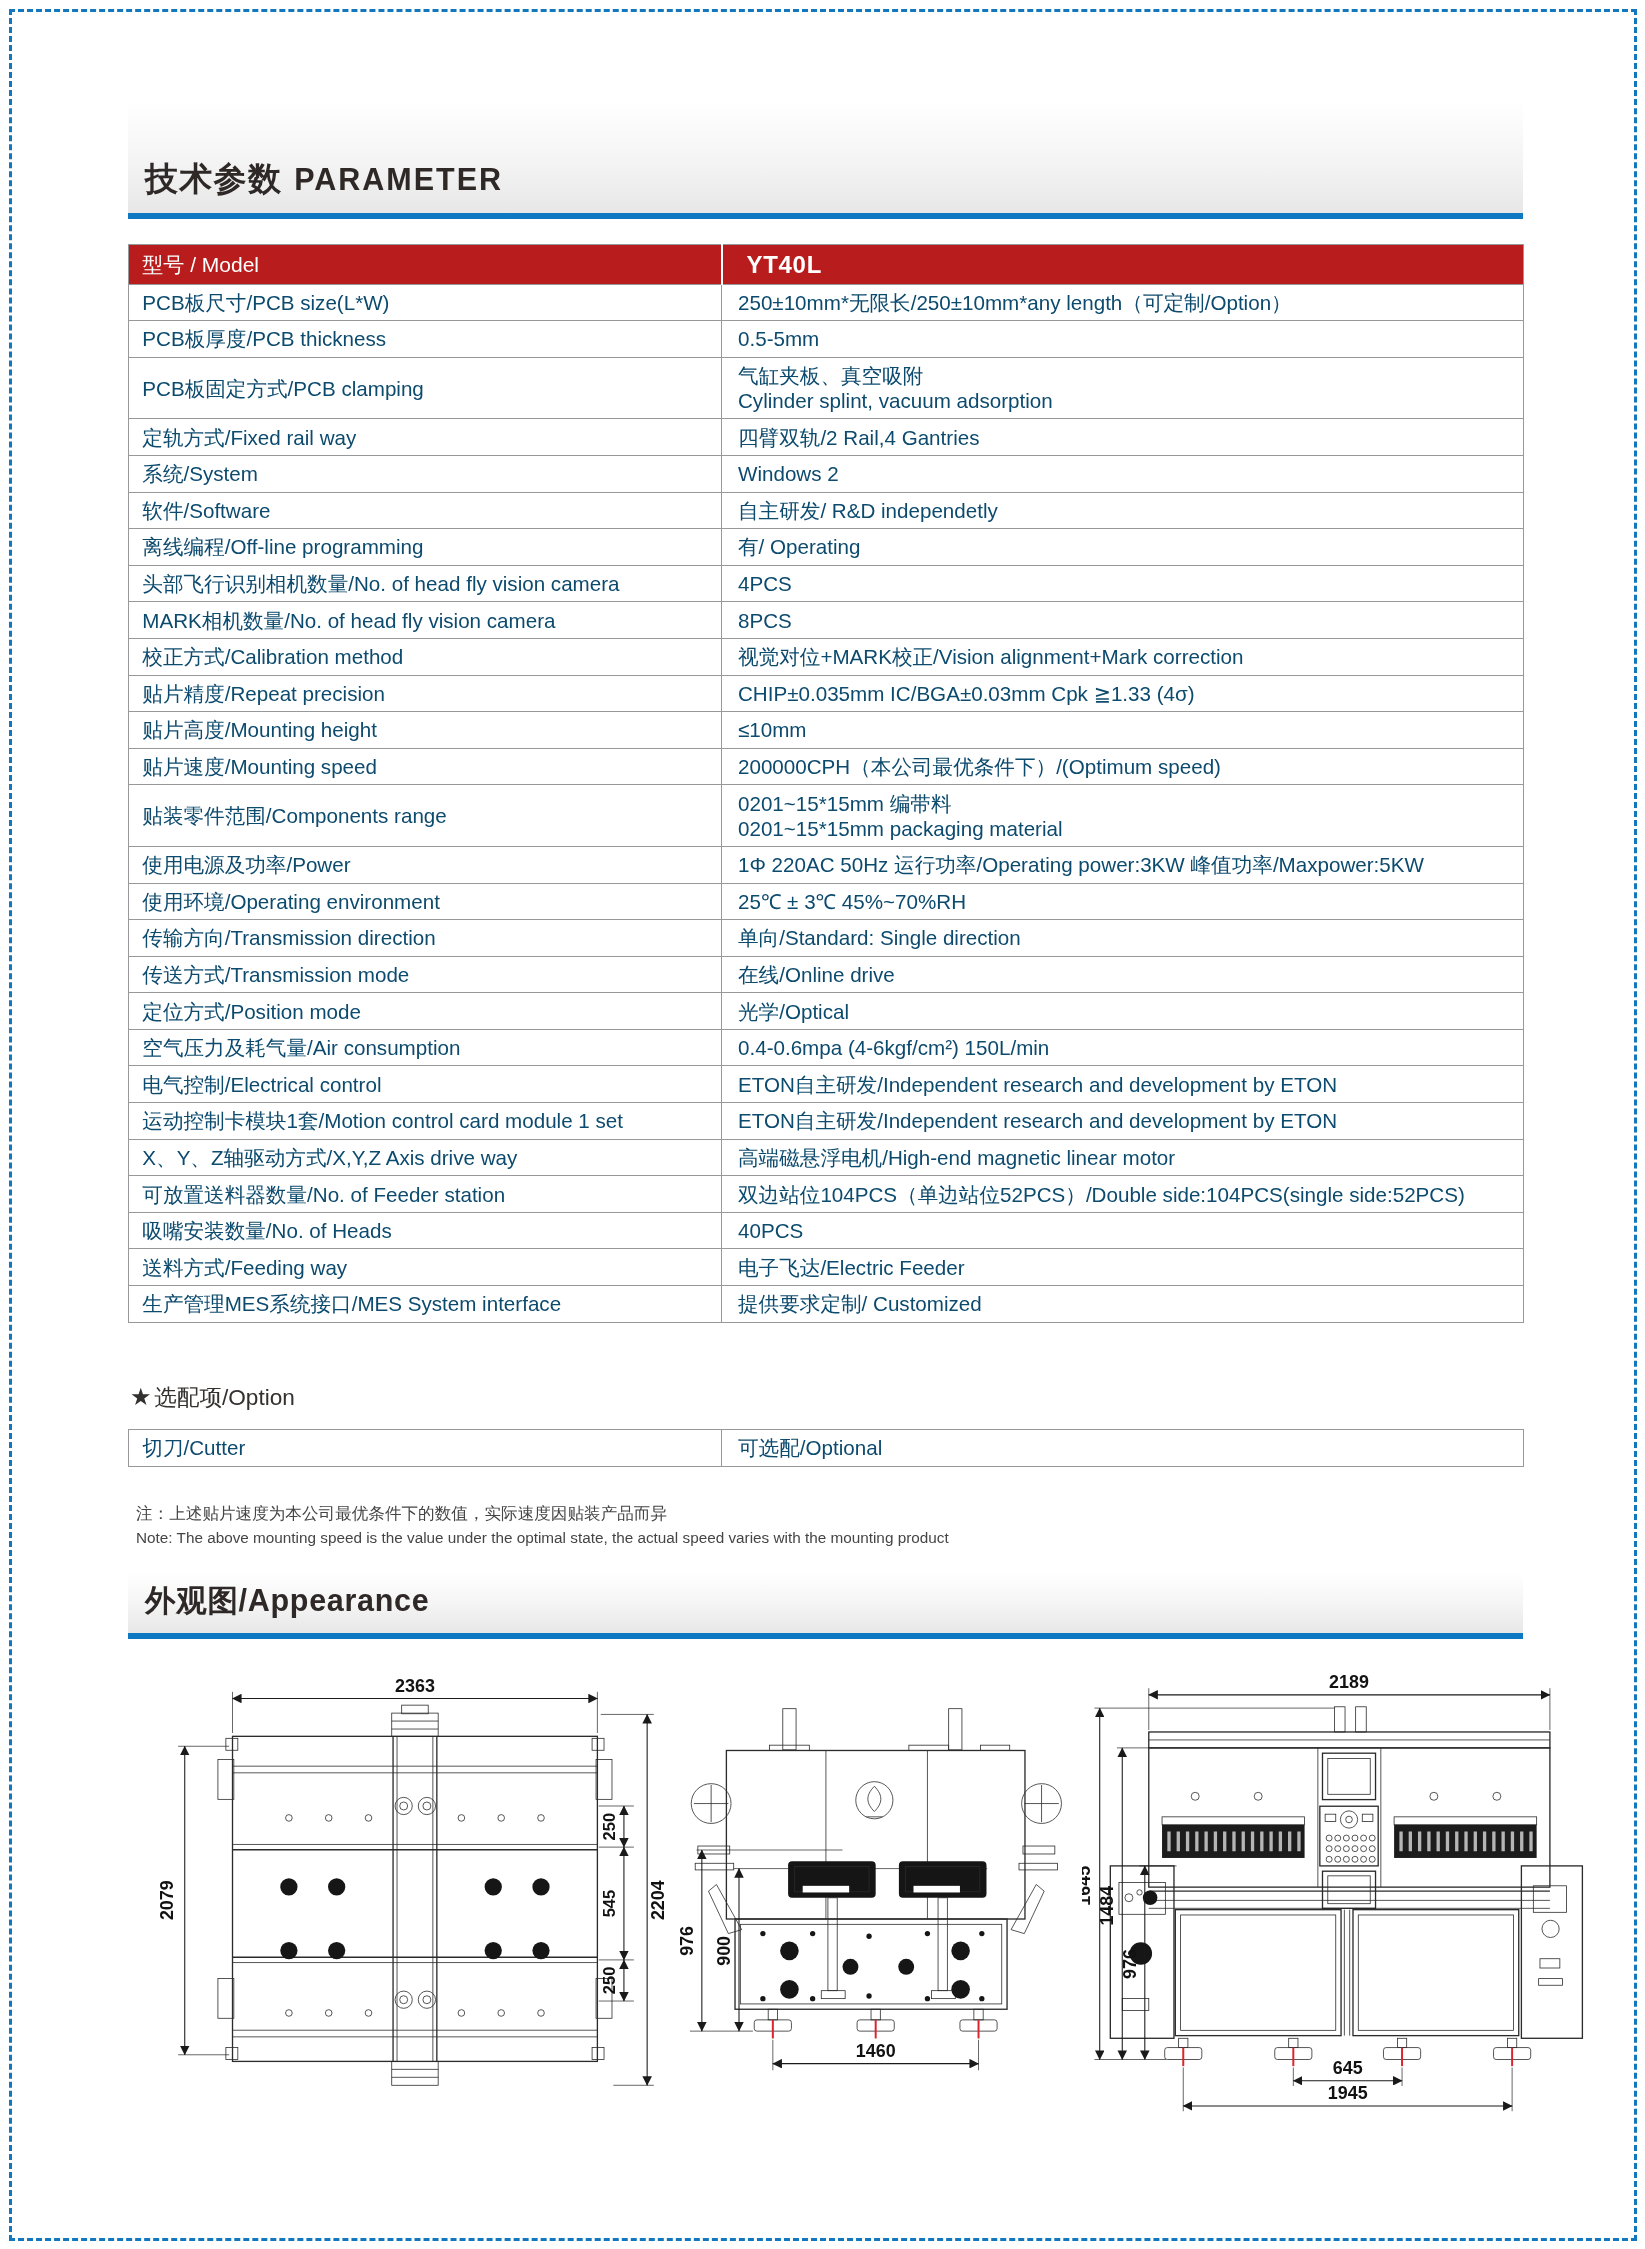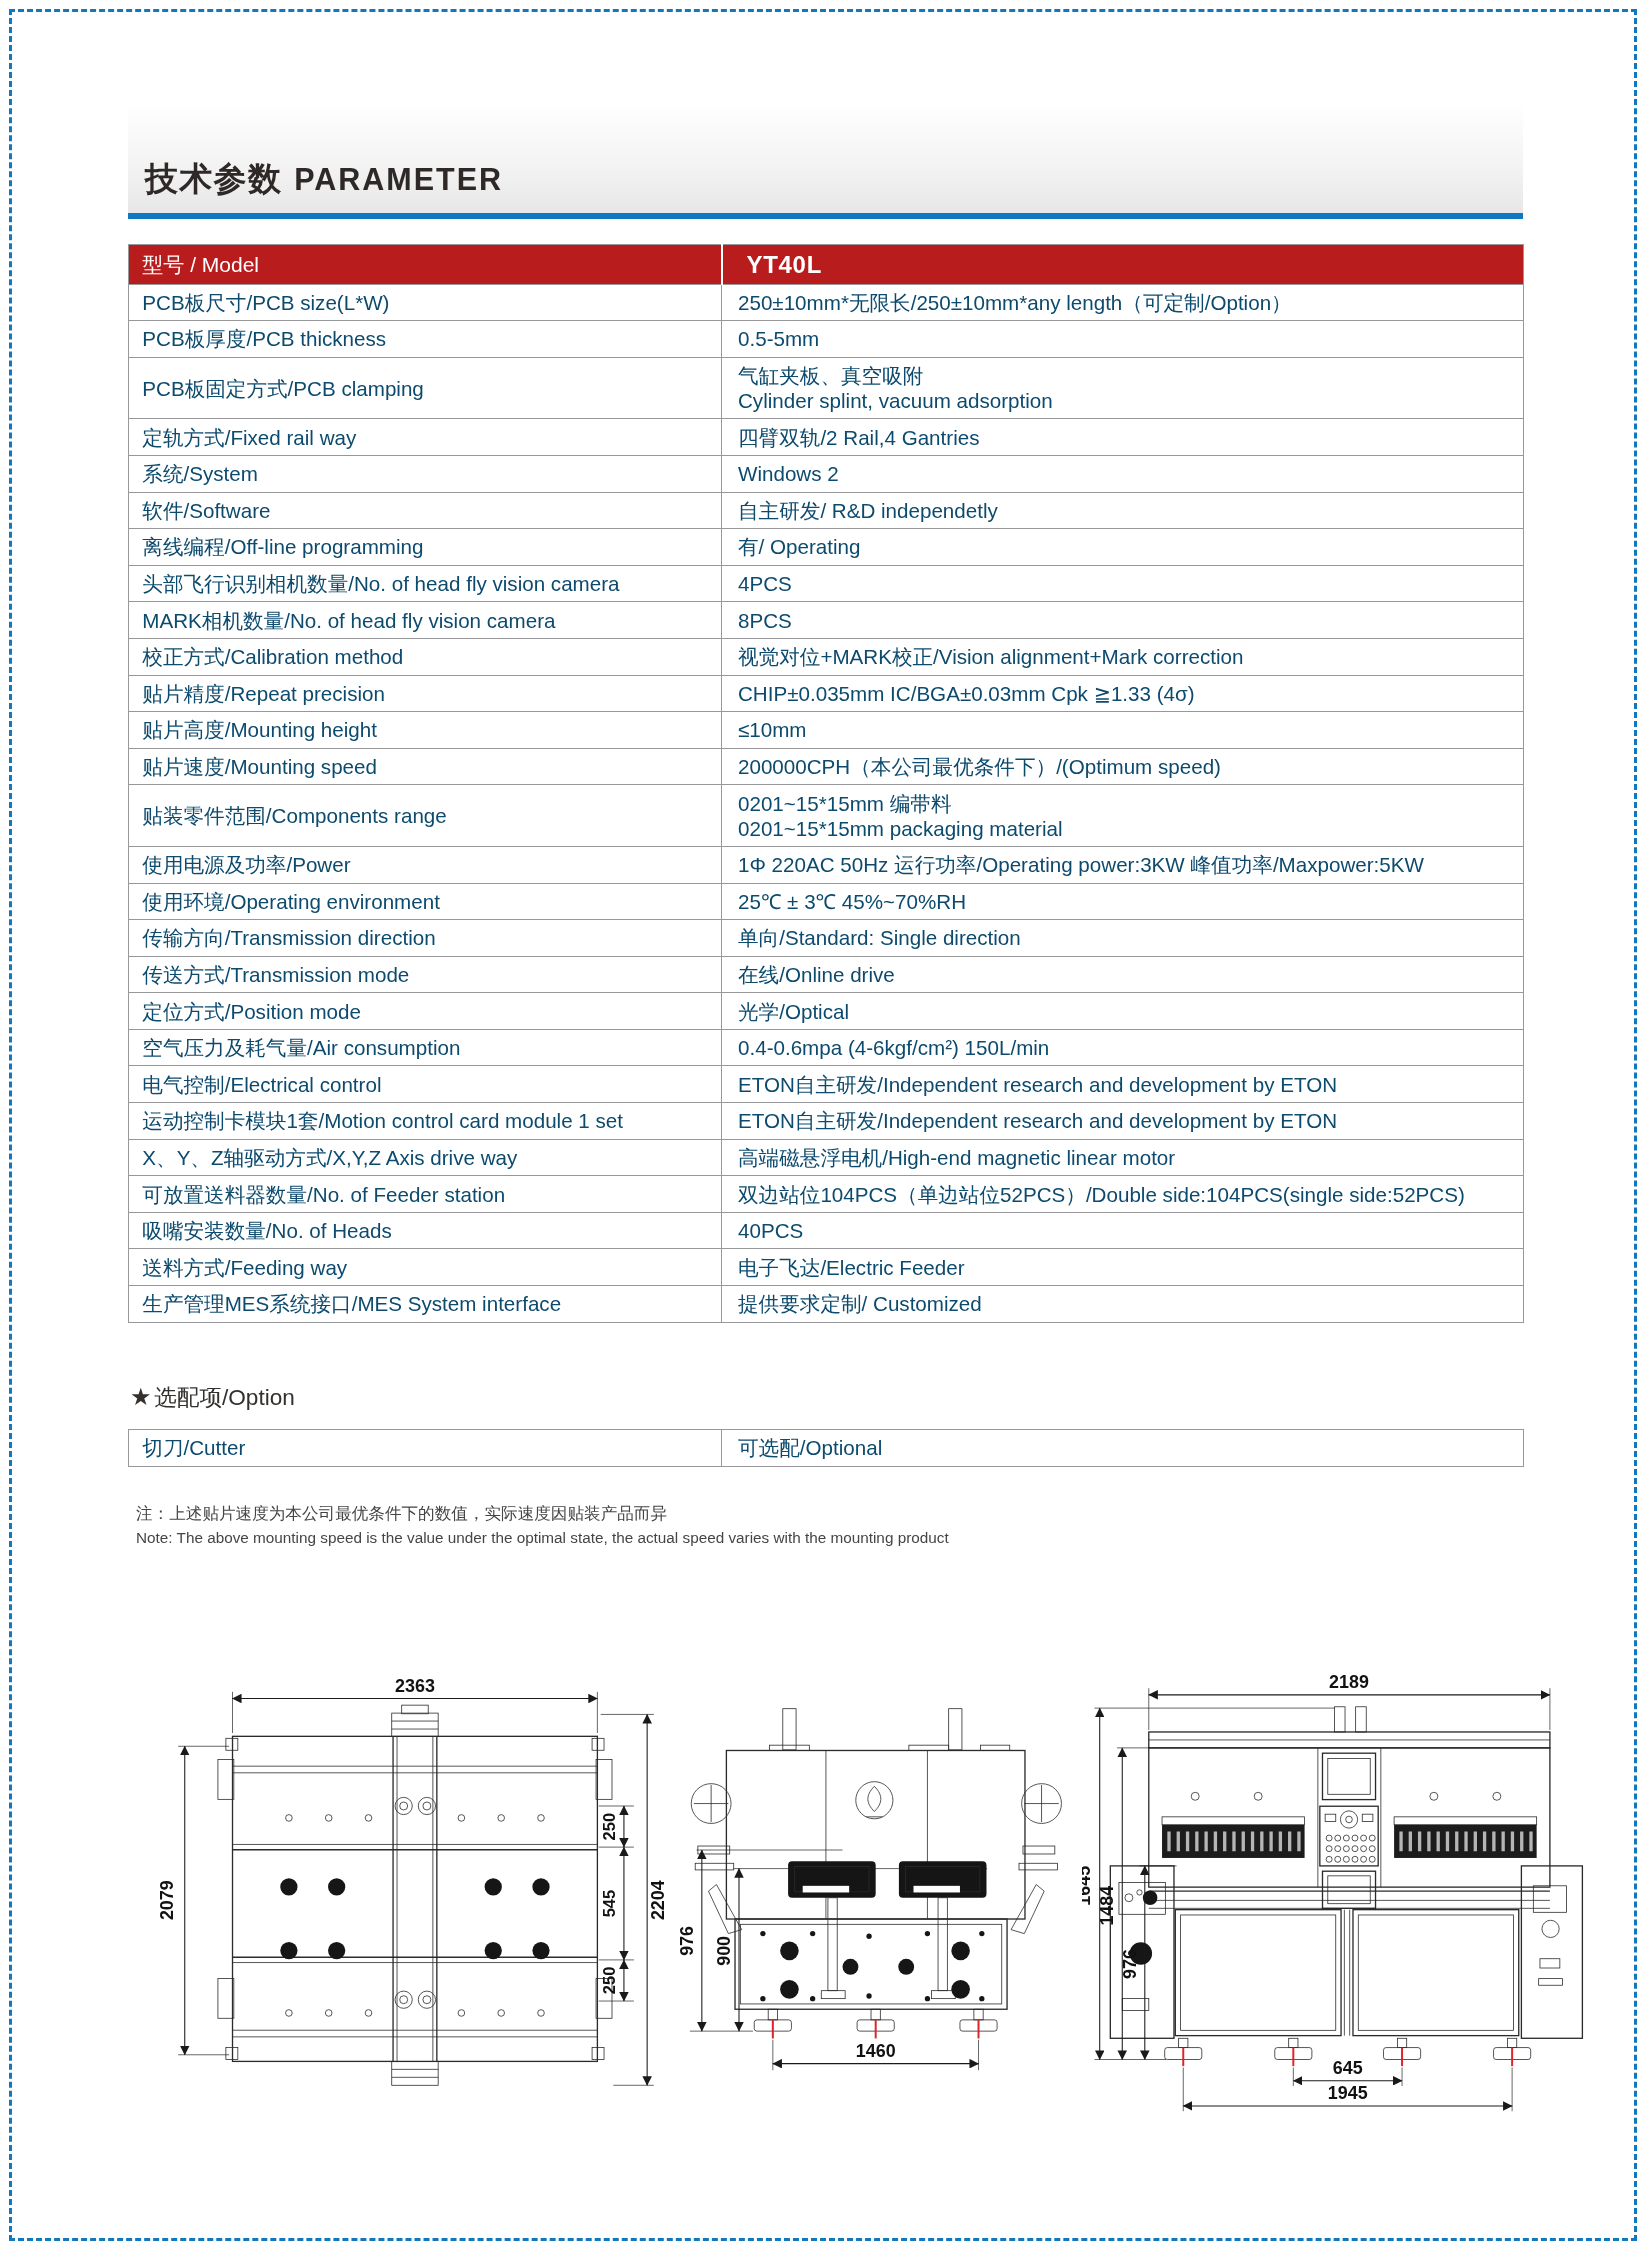--- a/index.html
+++ b/index.html
@@ -200,20 +200,23 @@
       <td class="val">可选配/Optional</td>
     </tr>
   </tbody>
     </table>
 
   <div class="note">
     <div class="nzh">注：上述贴片速度为本公司最优条件下的数值，实际速度因贴装产品而异</div>
     <div class="nen">Note: The above mounting speed is the value under the optimal state, the actual speed varies with the mounting product</div>
   </div>
 
+  <div class="band band2">
+    <div class="t">外观图/Appearance</div>
+  </div>
 
   <svg width="0" height="0" style="position:absolute" aria-hidden="true">
     <defs>
       <marker id="arr" viewBox="0 0 10 10" refX="9.5" refY="5" markerWidth="9" markerHeight="9" orient="auto-start-reverse">
         <path d="M0,0 L10,5 L0,10 z" fill="#1a1a1a"></path>
       </marker>
     </defs>
   </svg>
 
   <svg class="drawing d1" width="544" height="465" viewBox="0 0 820 700">

